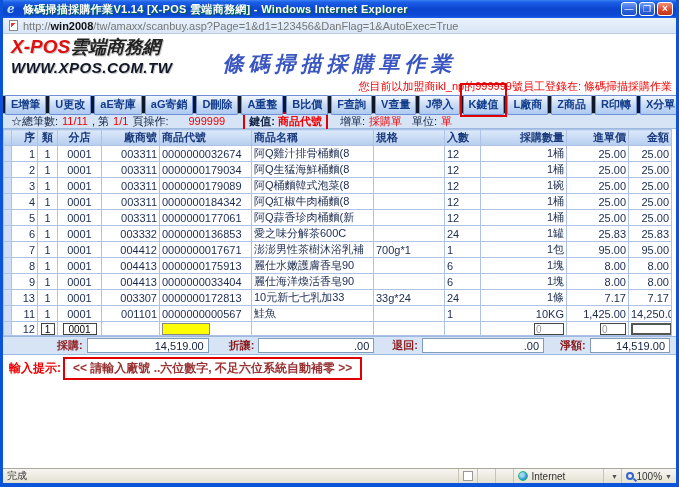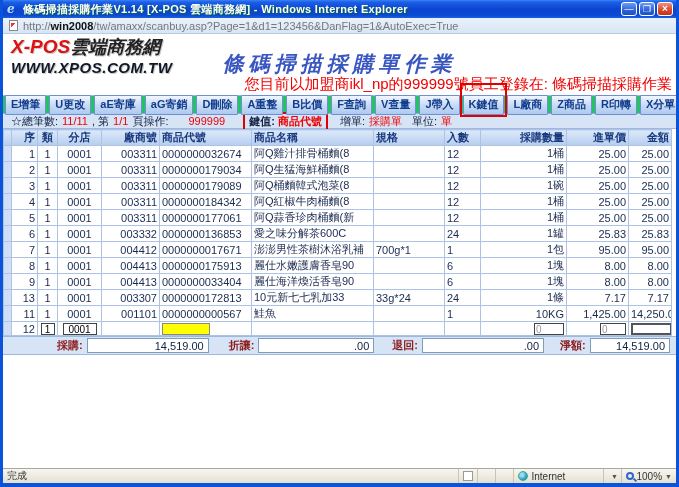--- a/index.html
+++ b/index.html
@@ -27,24 +27,24 @@
   .url-text { font-size:11px; color:#777; white-space:nowrap; overflow:hidden; }
   .url-text b { color:#111; }
   
   .pagehead { height:61px; flex:0 0 61px; position:relative; background:#fff; }
   .logo { position:absolute; left:8px; top:3px; line-height:20px;font-style:italic; }
   .logo .brand { color:#E01010; font-size:19px; font-weight:bold; text-shadow:1px 1px 0 #C8C8C8; }
   .logo .brand-rest { color:#222; font-size:18px; font-weight:bold; text-shadow:1px 1px 0 #C8C8C8; }
   .logo .www { color:#101828; font-size:15px; font-weight:bold; letter-spacing:.5px; text-shadow:1px 1px 0 #C8C8C8; }
   .pagetitle { position:absolute; left:0; right:0; top:16px; text-align:center;
     font:italic bold 21px "DejaVu Serif", serif; color:#3A56C0; letter-spacing:5px; }
-  .login-note { position:absolute; right:4px; bottom:1px; font-size:15px; color:#F00000; white-space:nowrap; }
+  .login-note { position:absolute; right:4px; bottom:1px; font-size:11px; color:#F00000; white-space:nowrap; }
   
   .toolbar { height:19px; flex:0 0 19px; display:flex; align-items:center; padding:1px 2px;
-    background:#22c55e; border-top:1px solid #9DB9E0; border-bottom:1px solid #8FACD8; }
+    background:#0f172a; border-top:1px solid #9DB9E0; border-bottom:1px solid #8FACD8; }
   .tbtn { position:relative; margin-right:3px; padding:1px 5px 2px; font-size:11px; font-weight:bold; color:#123C8C;
     border:1px solid #6E8FD8; border-radius:1px; cursor:pointer; white-space:nowrap;
     background:linear-gradient(180deg,#F2F7FE,#C9DBF5 50%,#AECAF0); }
   .red-frame { position:absolute; left:-4px; right:-4px; top:-13px; bottom:-3px;
     border:2px solid #E00000; pointer-events:none; }
   
   .infobar { height:15px; flex:0 0 15px; display:flex; align-items:center; background:#D6E4F6;
     font-size:11px; color:#102040; border-bottom:1px solid #9DB9E0; padding-left:8px; white-space:nowrap; }
   .infobar .red { color:#F00000; }
   .infobar .seg { margin-right:4px; }
@@ -343,20 +343,24 @@
     <span class="lbl">採購:</span>
     <span class="tbox" style="width:122px">14,519.00</span>
     <span class="lbl" style="margin-left:20px">折讓:</span>
     <span class="tbox" style="width:116px">.00</span>
     <span class="lbl" style="margin-left:18px">退回:</span>
     <span class="tbox" style="width:122px">.00</span>
     <span class="lbl" style="margin-left:16px">淨額:</span>
     <span class="tbox" style="flex:1">14,519.00</span>
   </div>
 
+  <div class="hintrow">
+    <span class="hint-label">輸入提示:</span>
+    <span class="hint-box">&lt;&lt; 請輸入廠號 ..六位數字, 不足六位系統自動補零 &gt;&gt;</span>
+  </div>
 
   <div class="filler"></div>
 
   <div class="statusbar">
     <span class="sb-cell sb-status">完成</span>
     <span class="sb-cell">
         <span class="sb-doc"></span>
       </span>
     <span class="sb-cell sb-small"></span>
     <span class="sb-cell sb-small"></span>

